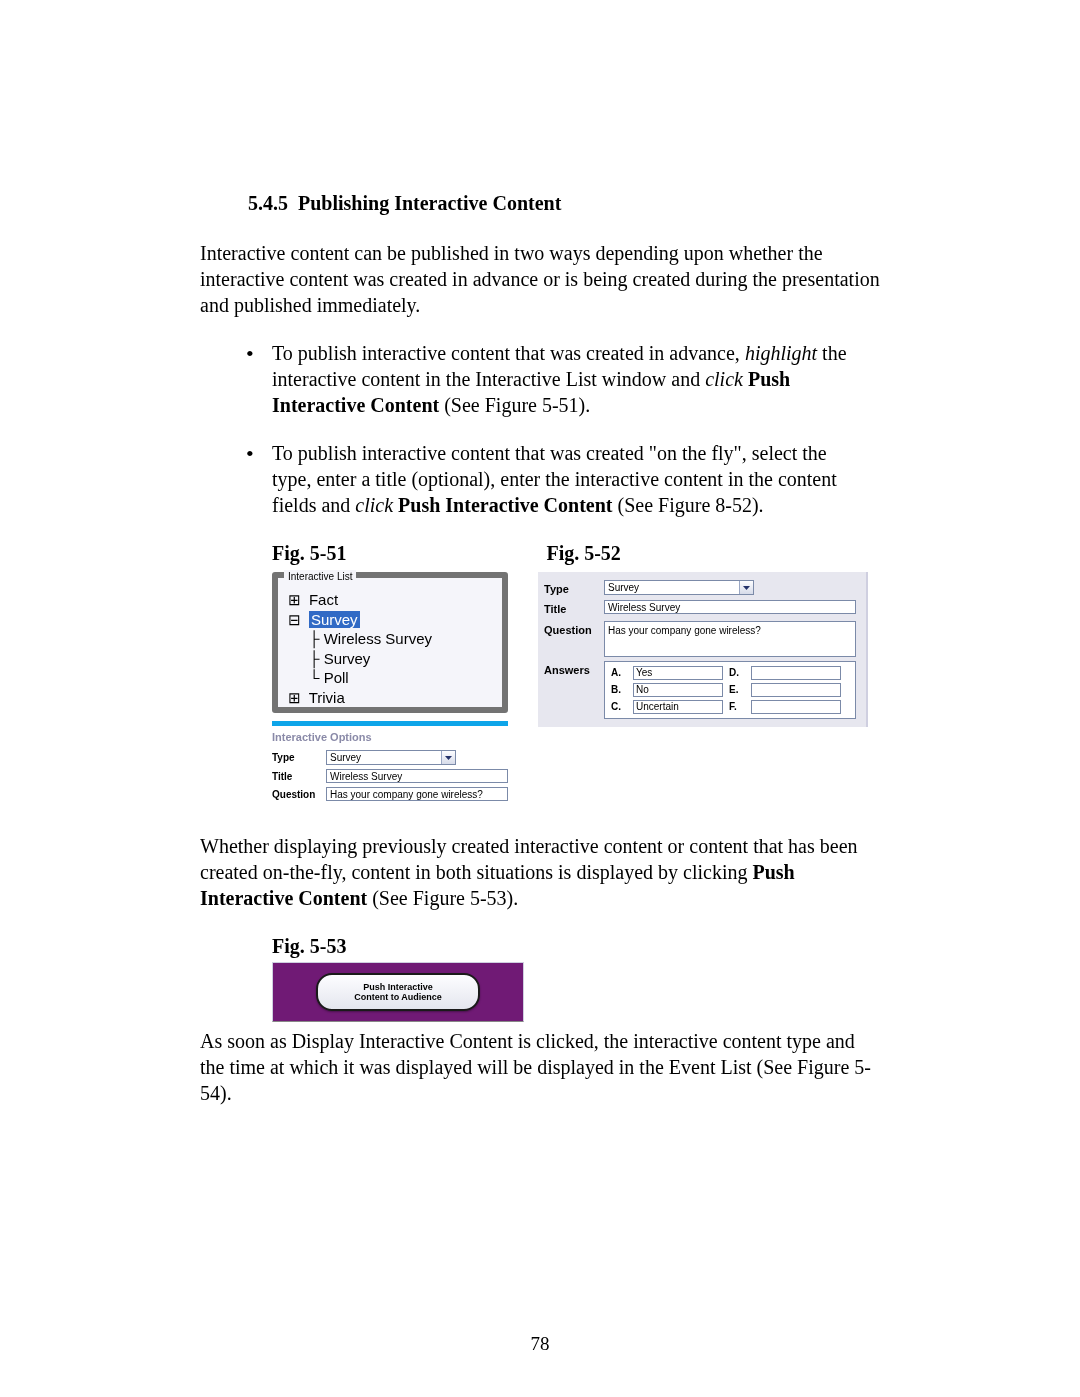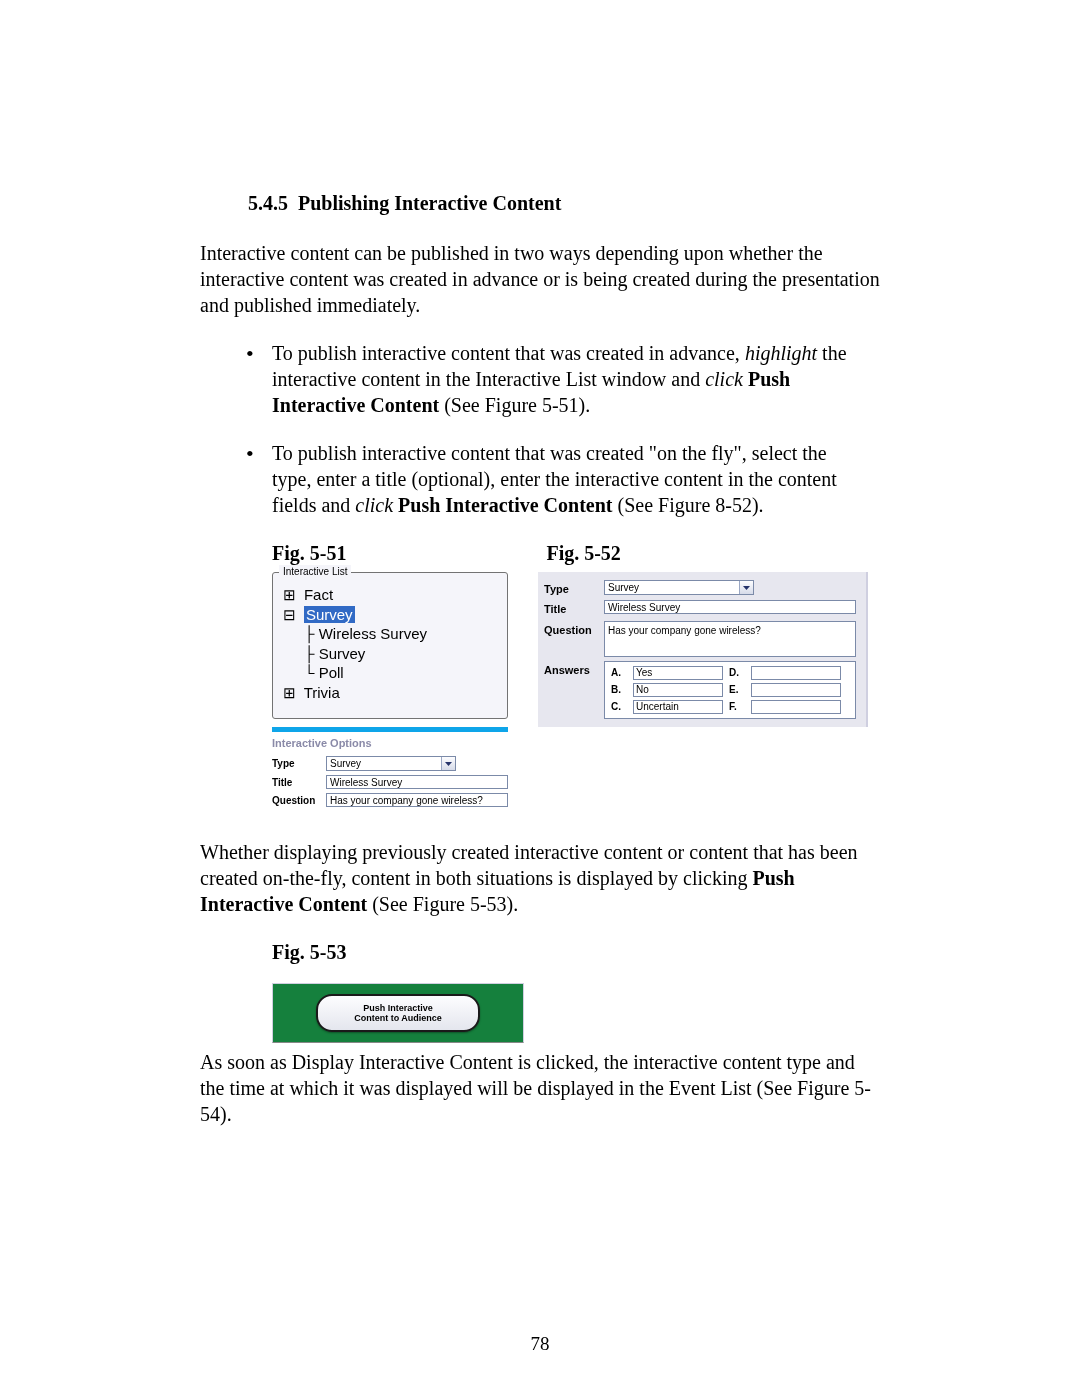--- a/index.html
+++ b/index.html
@@ -68,23 +68,23 @@
     font-size: 10px;
     color: #000;
   }
   .panel51 {
     width: 236px;
   }
   .panel52 {
     width: 330px;
   }
   .fieldset51 {
-    border: 1px solid #737373;
+    border: 6px solid #737373;
     border-radius: 3px;
-    padding: 6px 6px 16px 6px;
+    padding: 6px 6px 0 6px;
     position: relative;
     margin-bottom: 8px;
     background: #f5f5fa;
   }
   .fieldset51 .legend {
     position: absolute;
     top: -8px;
     left: 6px;
     background: #f5f5fa;
     padding: 0 4px;
@@ -205,27 +205,27 @@
     align-items:center;
     box-sizing: border-box;
   }
   
   .fig53 {
     margin-left: 72px;
     margin-bottom: 6px;
   }
   .fig53 .capsule-wrap {
     width: 250px;
-    background: #15803d;
+    background: #701a75;
     border: 1px solid #cfcfe0;
     border-bottom: 1px solid #888;
     padding: 10px 0;
     display:flex;
     justify-content:center;
-    margin-top:18px;
+    margin-top:3px;
   }
   .capsule {
     width: 160px;
     height: 34px;
     border: 2px solid #1a1a1a;
     border-radius: 16px;
     background: linear-gradient(#fdfdff,#e4e6ee);
     display:flex;
     align-items:center;
     justify-content:center;

